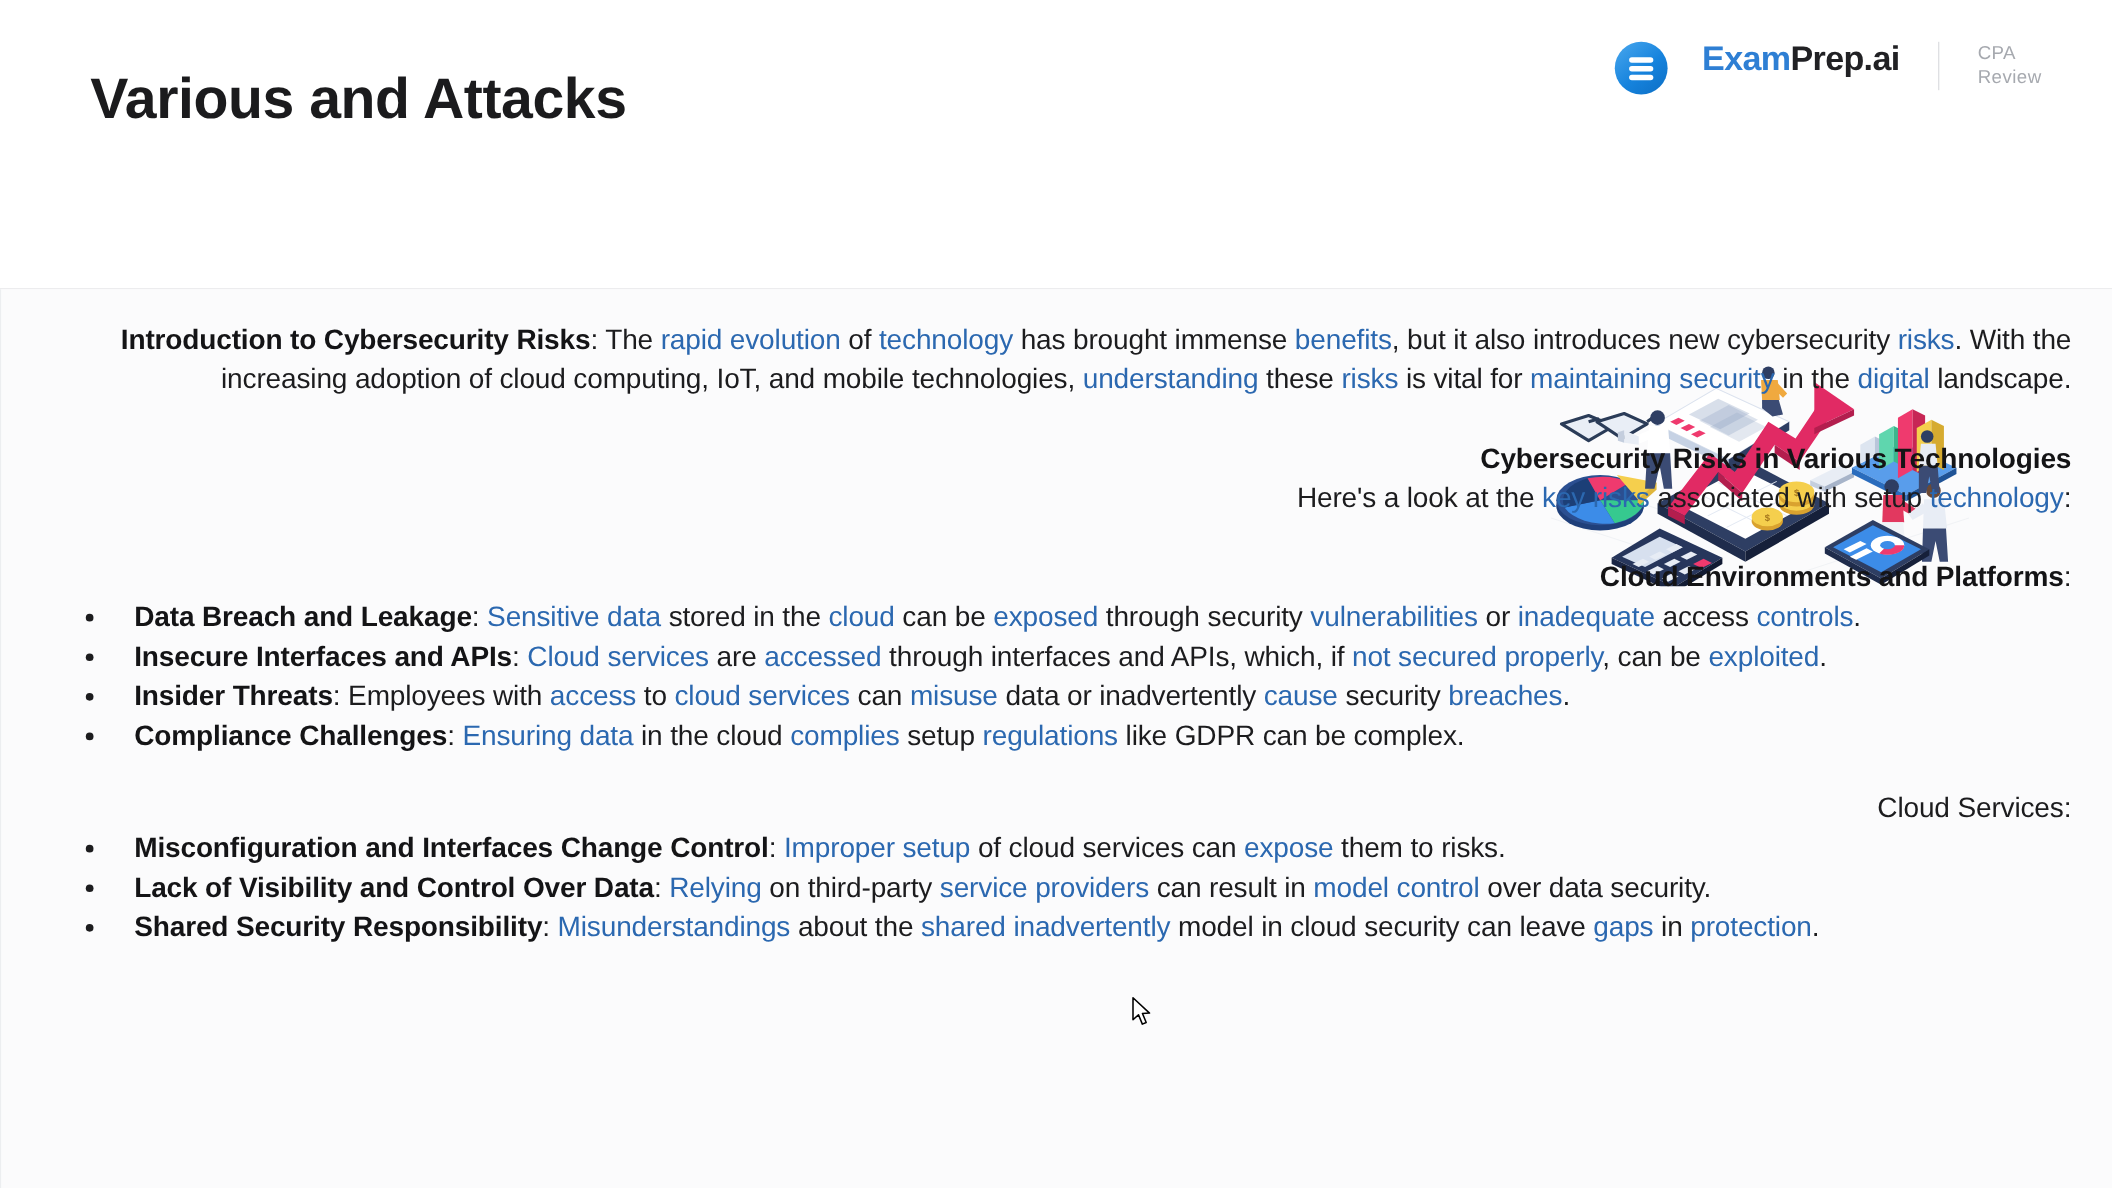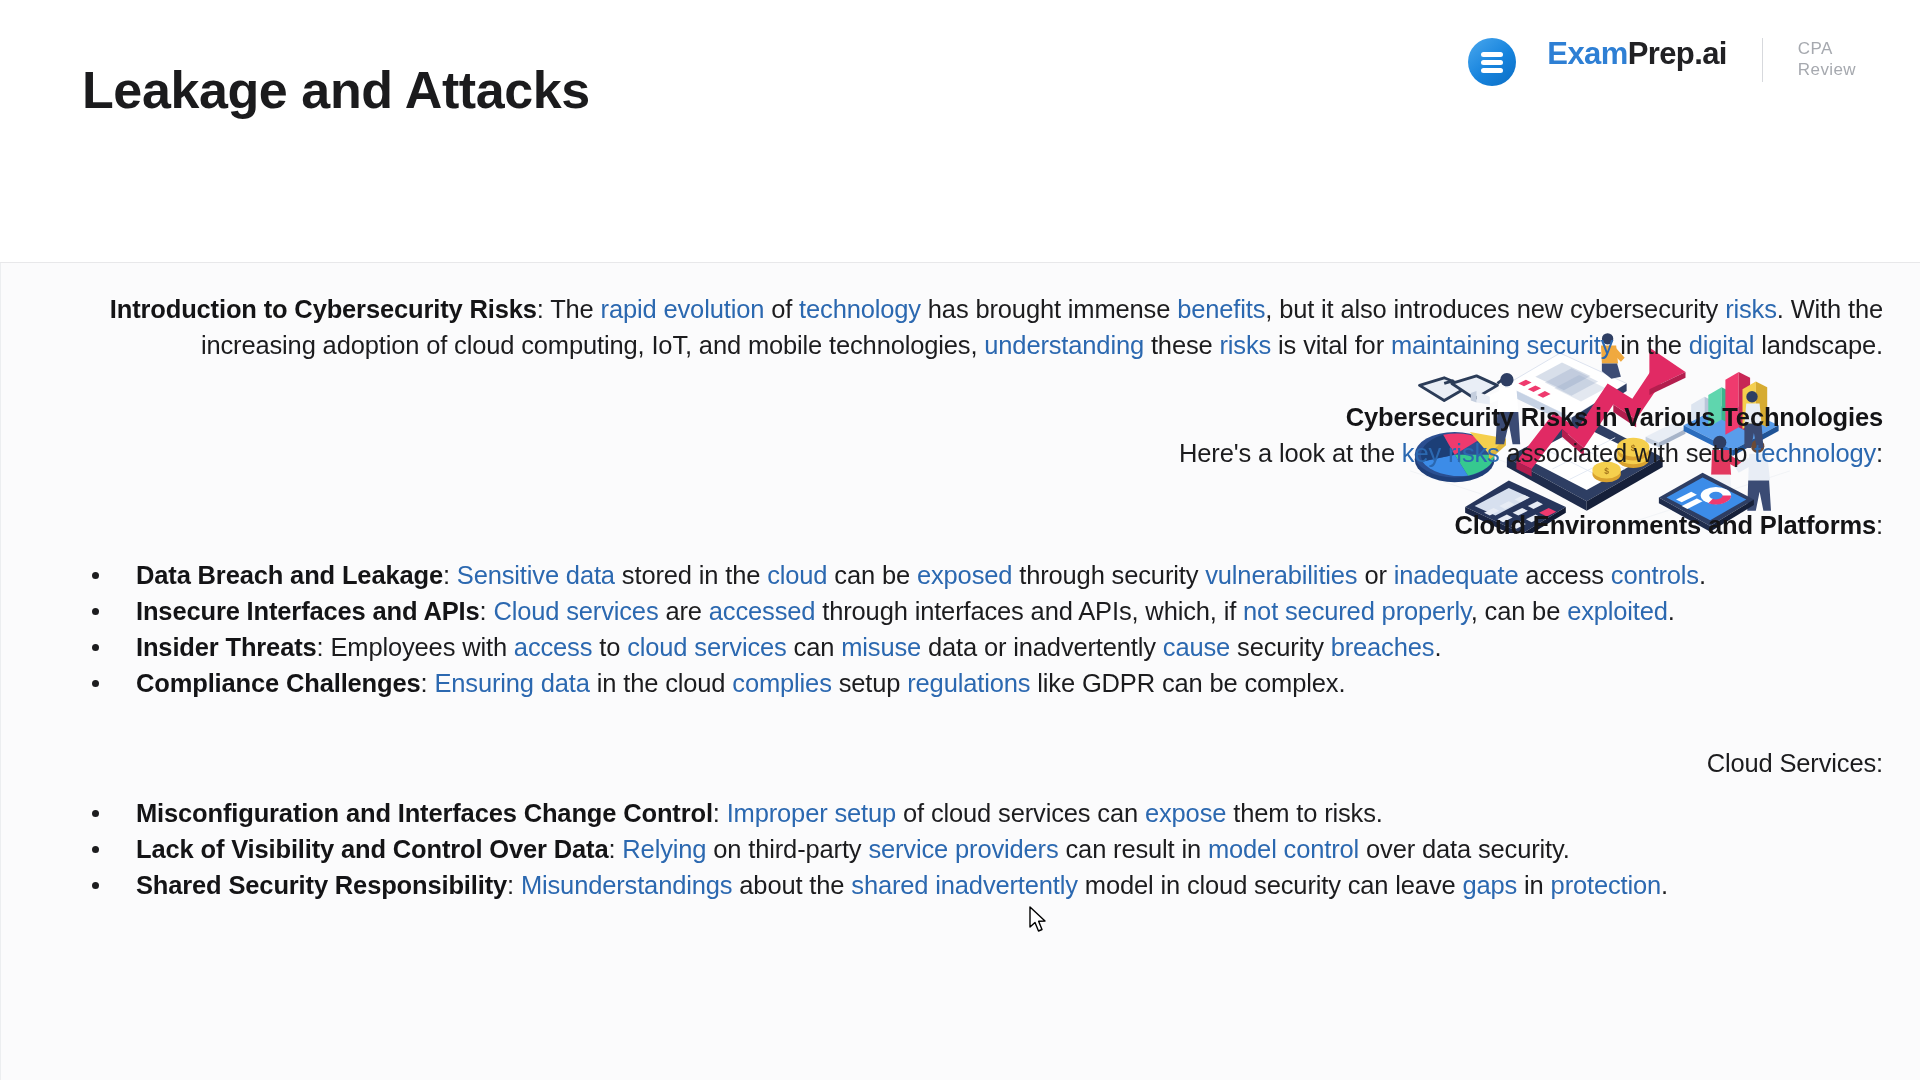--- a/index.html
+++ b/index.html
@@ -130,21 +130,21 @@
 
   .para { margin: 0 0 0 0; text-align: right; }
   .spacer { height: 36px; }
   .spacer-sm { height: 30px; }
 
   b, .bold { font-weight: bold; color: #141416; }
   .lnk { color: #2b68b0; }
 
   ul.bullets {
     list-style: none;
-    margin: 14px;
+    margin: 0;
     padding: 0;
   }
   ul.bullets > li {
     position: relative;
     padding-left: 79px;
     margin: 0;
   }
   ul.bullets > li::before {
     content: "";
     position: absolute;
@@ -177,21 +177,21 @@
     z-index: 40;
   }
 </style>
 </head>
 <body>
 
 <div id="page">
 
   <div class="header">
 
-    <div class="page-title">Leakage and Attacks</div>
+    <div class="page-title">Various and Attacks</div>
 
     <div class="logo-wrap">
       <div class="logo-mark">
         <i class="b1"></i>
           <i class="b2"></i>
           <i class="b3"></i>
       </div>
       <div class="logo-text"><span class="part-a">Exam</span><span class="part-b">Prep.ai</span></div>
       <div class="logo-divider"></div>
       <div class="logo-sub">

